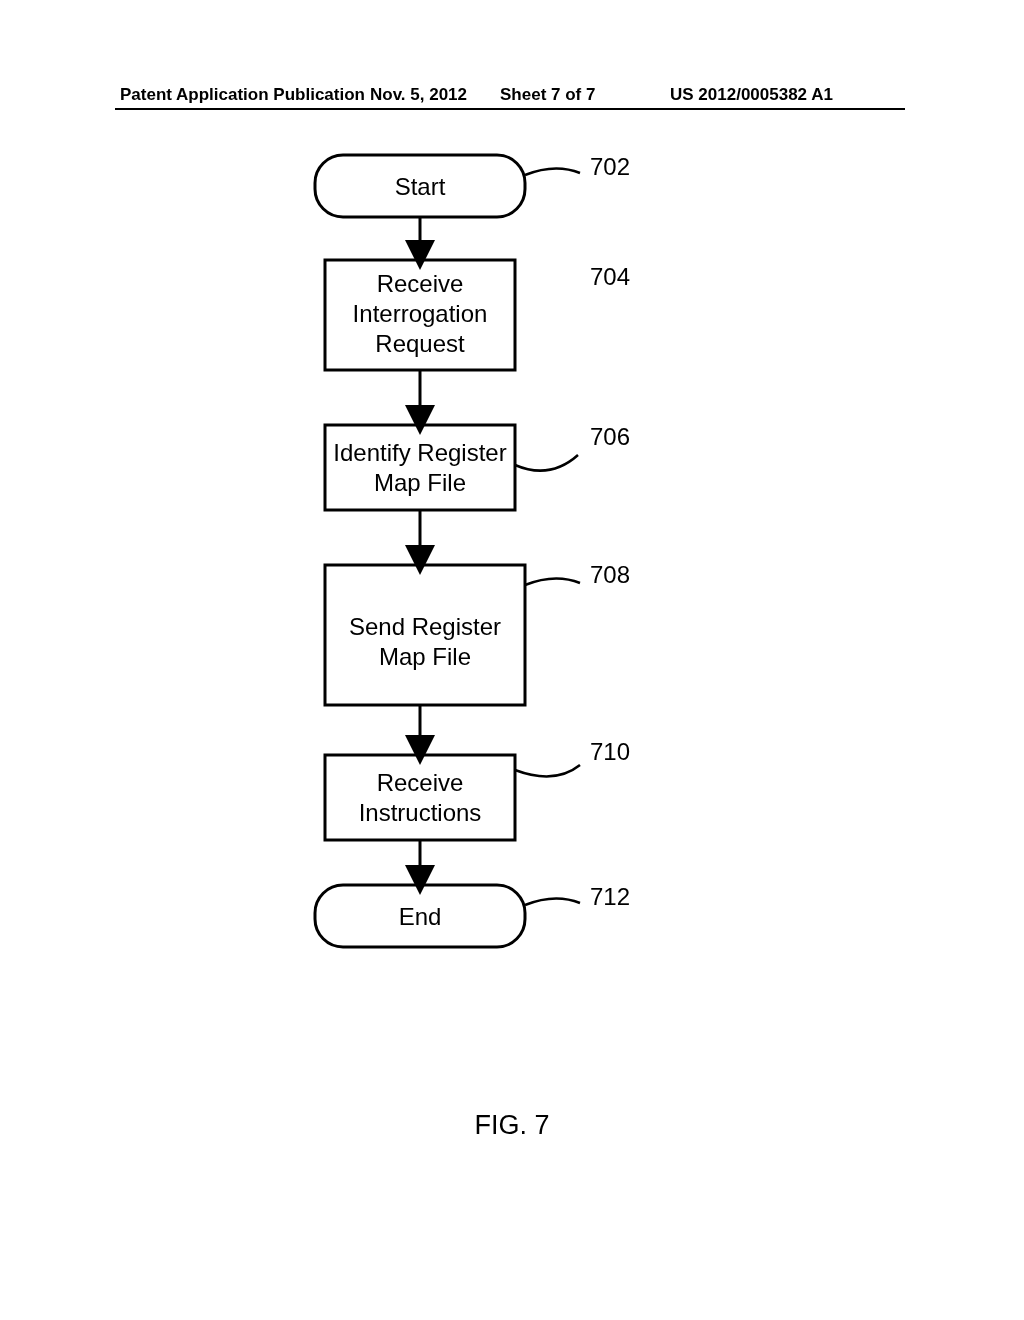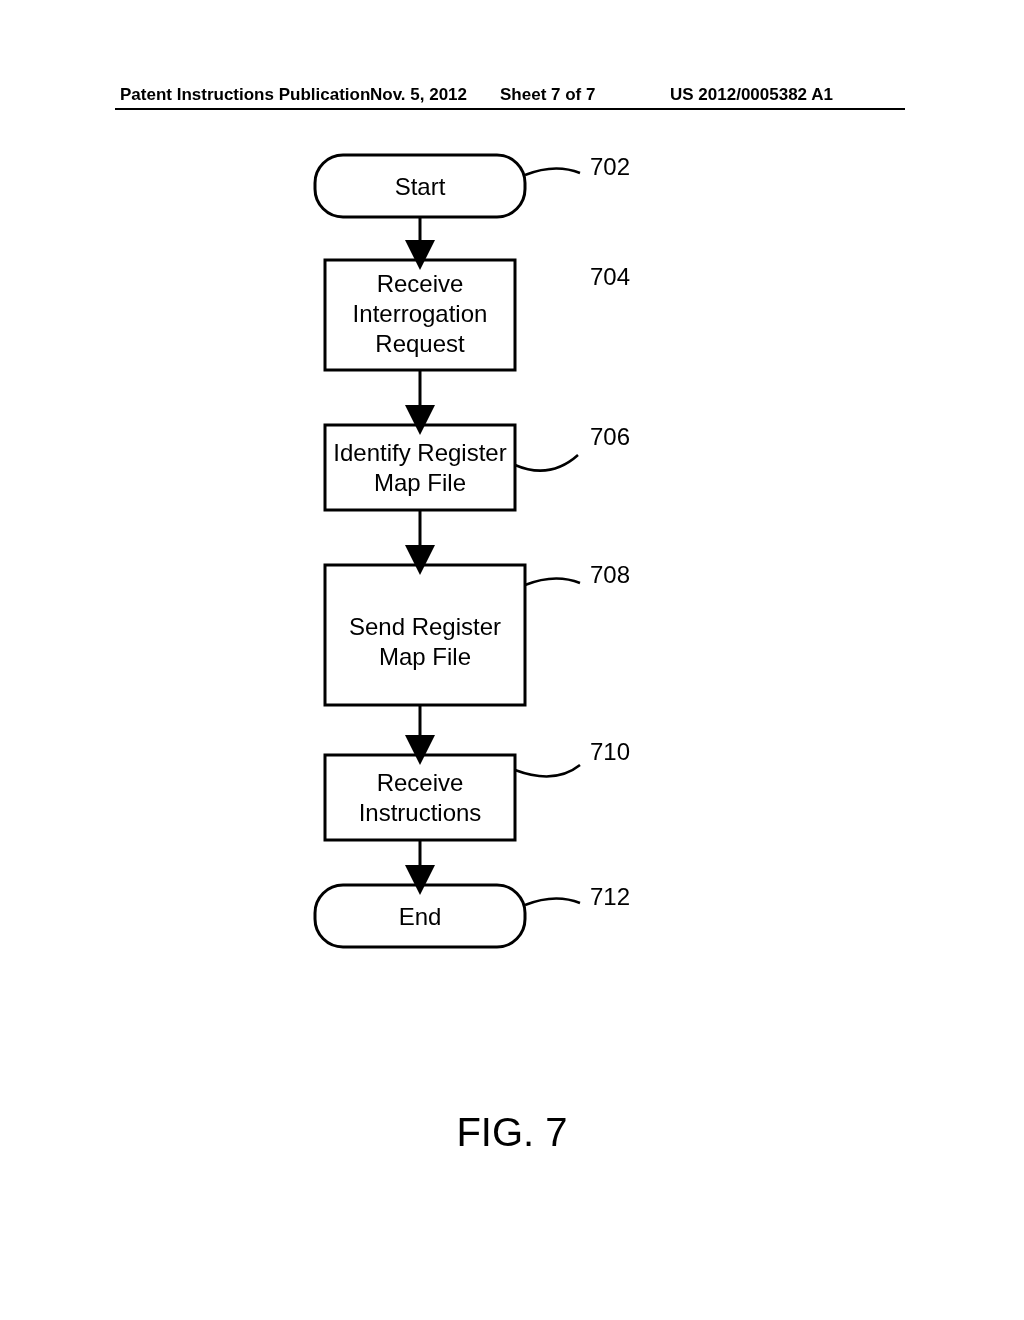--- a/index.html
+++ b/index.html
@@ -35,29 +35,29 @@
       position: absolute;
       top: 145px;
       left: 0;
       width: 866px;
     }
     .fig-label {
       position: absolute;
       top: 1110px;
       width: 1024px;
       text-align: center;
-      font-size: 40px;
+      font-size: 27px;
       color: #000;
     }
   </style>
 </head>
 <body>
 
 <div class="header">
-  <span class="header-left">Patent Instructions Publication</span>
+  <span class="header-left">Patent Application Publication</span>
   <span class="header-center">Nov. 5, 2012</span>
   <span class="header-sheet">Sheet 7 of 7</span>
   <span class="header-right">US 2012/0005382 A1</span>
 </div>
 <div class="hr-line"></div>
 
 <div class="svg-container">
 <svg width="1024" height="830" viewBox="0 0 1024 830">
   <defs>
     <marker id="arrowhead" markerWidth="10" markerHeight="10" refX="5" refY="5" orient="auto">

